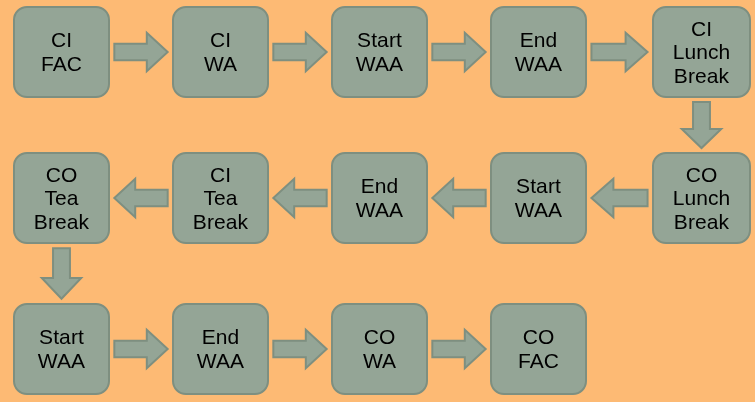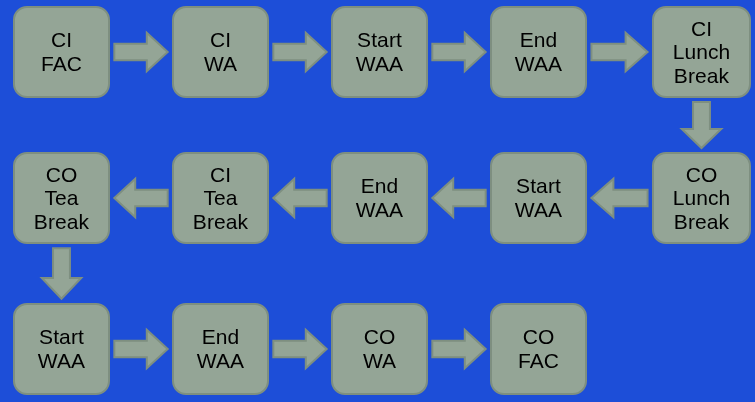--- a/index.html
+++ b/index.html
@@ -49,21 +49,21 @@
   .arrow svg polygon {
     fill: #94a596;
     stroke: #7e8f80;
     stroke-width: 2;
     stroke-linejoin: miter;
   }
 </style>
 </head>
 <body>
 
-<div id="canvas" style="background: #1d4ed8;">
+<div id="canvas" style="background: #fdba74;">
     <div class="node" style="left: 13px; top: 6px; width: 97px; height: 92px; background: rgb(148, 165, 150); border-color: rgb(126, 143, 128); color: rgb(0, 0, 0);">
       <span class="ln">CI</span>
       <span class="ln">FAC</span>
     </div>
     <div class="node" style="left: 172px; top: 6px; width: 97px; height: 92px; background: rgb(148, 165, 150); border-color: rgb(126, 143, 128); color: rgb(0, 0, 0);">
       <span class="ln">CI</span>
       <span class="ln">WA</span>
     </div>
     <div class="node" style="left: 331px; top: 6px; width: 97px; height: 92px; background: rgb(148, 165, 150); border-color: rgb(126, 143, 128); color: rgb(0, 0, 0);">
       <span class="ln">Start</span>

